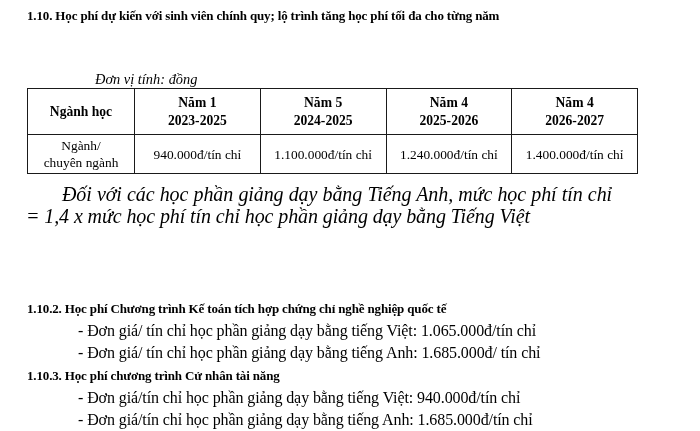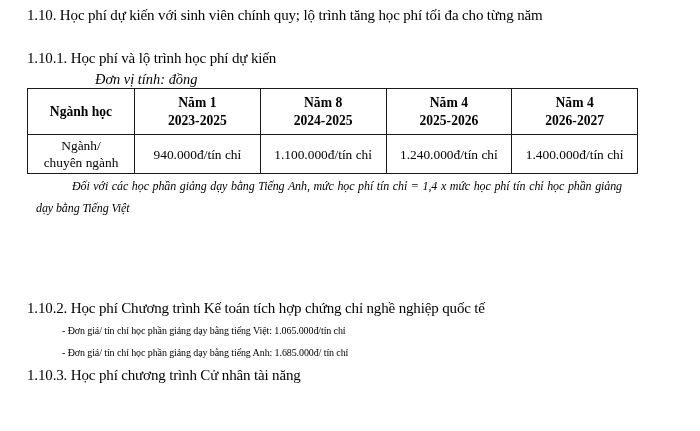--- a/index.html
+++ b/index.html
@@ -20,22 +20,22 @@
     position: absolute;
     left: 0;
     top: 0;
     width: 700px;
     height: 431px;
     padding: 0;
   }
 
   
   .heading {
-    font-weight: normal;
-    font-size: 15px;
+    font-weight: bold;
+    font-size: 13px;
     line-height: 21.8px;
     letter-spacing: -0.15px;
   }
   .heading-main {
     position: absolute;
     left: 27px;
     top: 5px;
     width: 562px;
   }
   .heading-sub1 {
@@ -82,23 +82,23 @@
     line-height: 17px;
     height: 32px;
   }
   .col-label { width: 100px; }
   .col-year  { width: 118.75px; margin-top: 44px; }
   .th-line { display: block; }
 
   
   .note-para {
     position: absolute;
-    left: 36px;
+    left: 26px;
     font-style: italic;
-    font-size: 12px;
+    font-size: 20px;
     line-height: 22.4px;
     text-align: justify;
     text-indent: 36px;
     letter-spacing: -0.1px;
   }
   .note-para-1 {
     top: 163px;
     width: 586px;
   }
   .note-para-2 {
@@ -121,51 +121,51 @@
   }
 
   .bullet-list {
     position: absolute;
     left: 62px;
     margin: 0;
     padding: 0;
     list-style: none;
   }
   .bullet-list li {
-    font-size: 10px;
+    font-size: 16px;
     line-height: 22.3px;
     white-space: nowrap;
     letter-spacing: -0.1px;
+    margin-left: 16px;
   }
   .list-102 { top: 320px; }
   .list-103 { top: 387px; }
 </style>
 </head>
 <body>
 
 <div class="page">
 
   <div class="heading heading-main">1.10. Học phí dự kiến với sinh viên chính quy; lộ trình tăng học phí tối đa cho từng năm</div>
 
-  <div class="heading heading-sub1">1.10.1. Học phí và lộ trình học phí dự kiến</div>
 
   <div class="unit-note">Đơn vị tính: đồng</div>
 
   <table class="fee-table">
     <thead>
       <tr>
         <th class="col-label">
           <span class="th-line">Ngành học</span>
         </th>
         <th class="col-year">
           <span class="th-line">Năm 1</span>
           <span class="th-line">2023-2025</span>
         </th>
         <th class="col-year">
-          <span class="th-line">Năm 8</span>
+          <span class="th-line">Năm 5</span>
           <span class="th-line">2024-2025</span>
         </th>
         <th class="col-year">
           <span class="th-line">Năm 4</span>
           <span class="th-line">2025-2026</span>
         </th>
         <th class="col-year">
           <span class="th-line">Năm 4</span>
           <span class="th-line">2026-2027</span>
         </th>
@@ -190,14 +190,18 @@
 
   <div class="heading heading-sub2">1.10.2. Học phí Chương trình Kế toán tích hợp chứng chỉ nghề nghiệp quốc tế</div>
 
   <ul class="bullet-list list-102">
     <li>- Đơn giá/ tín chỉ học phần giảng dạy bằng tiếng Việt: 1.065.000đ/tín chỉ</li>
     <li>- Đơn giá/ tín chỉ học phần giảng dạy bằng tiếng Anh: 1.685.000đ/ tín chỉ</li>
   </ul>
 
   <div class="heading heading-sub3">1.10.3. Học phí chương trình Cử nhân tài năng</div>
 
+  <ul class="bullet-list list-103">
+    <li>- Đơn giá/tín chỉ học phần giảng dạy bằng tiếng Việt: 940.000đ/tín chỉ</li>
+    <li>- Đơn giá/tín chỉ học phần giảng dạy bằng tiếng Anh: 1.685.000đ/tín chỉ</li>
+  </ul>
 
 </div>
 
 </body></html>

